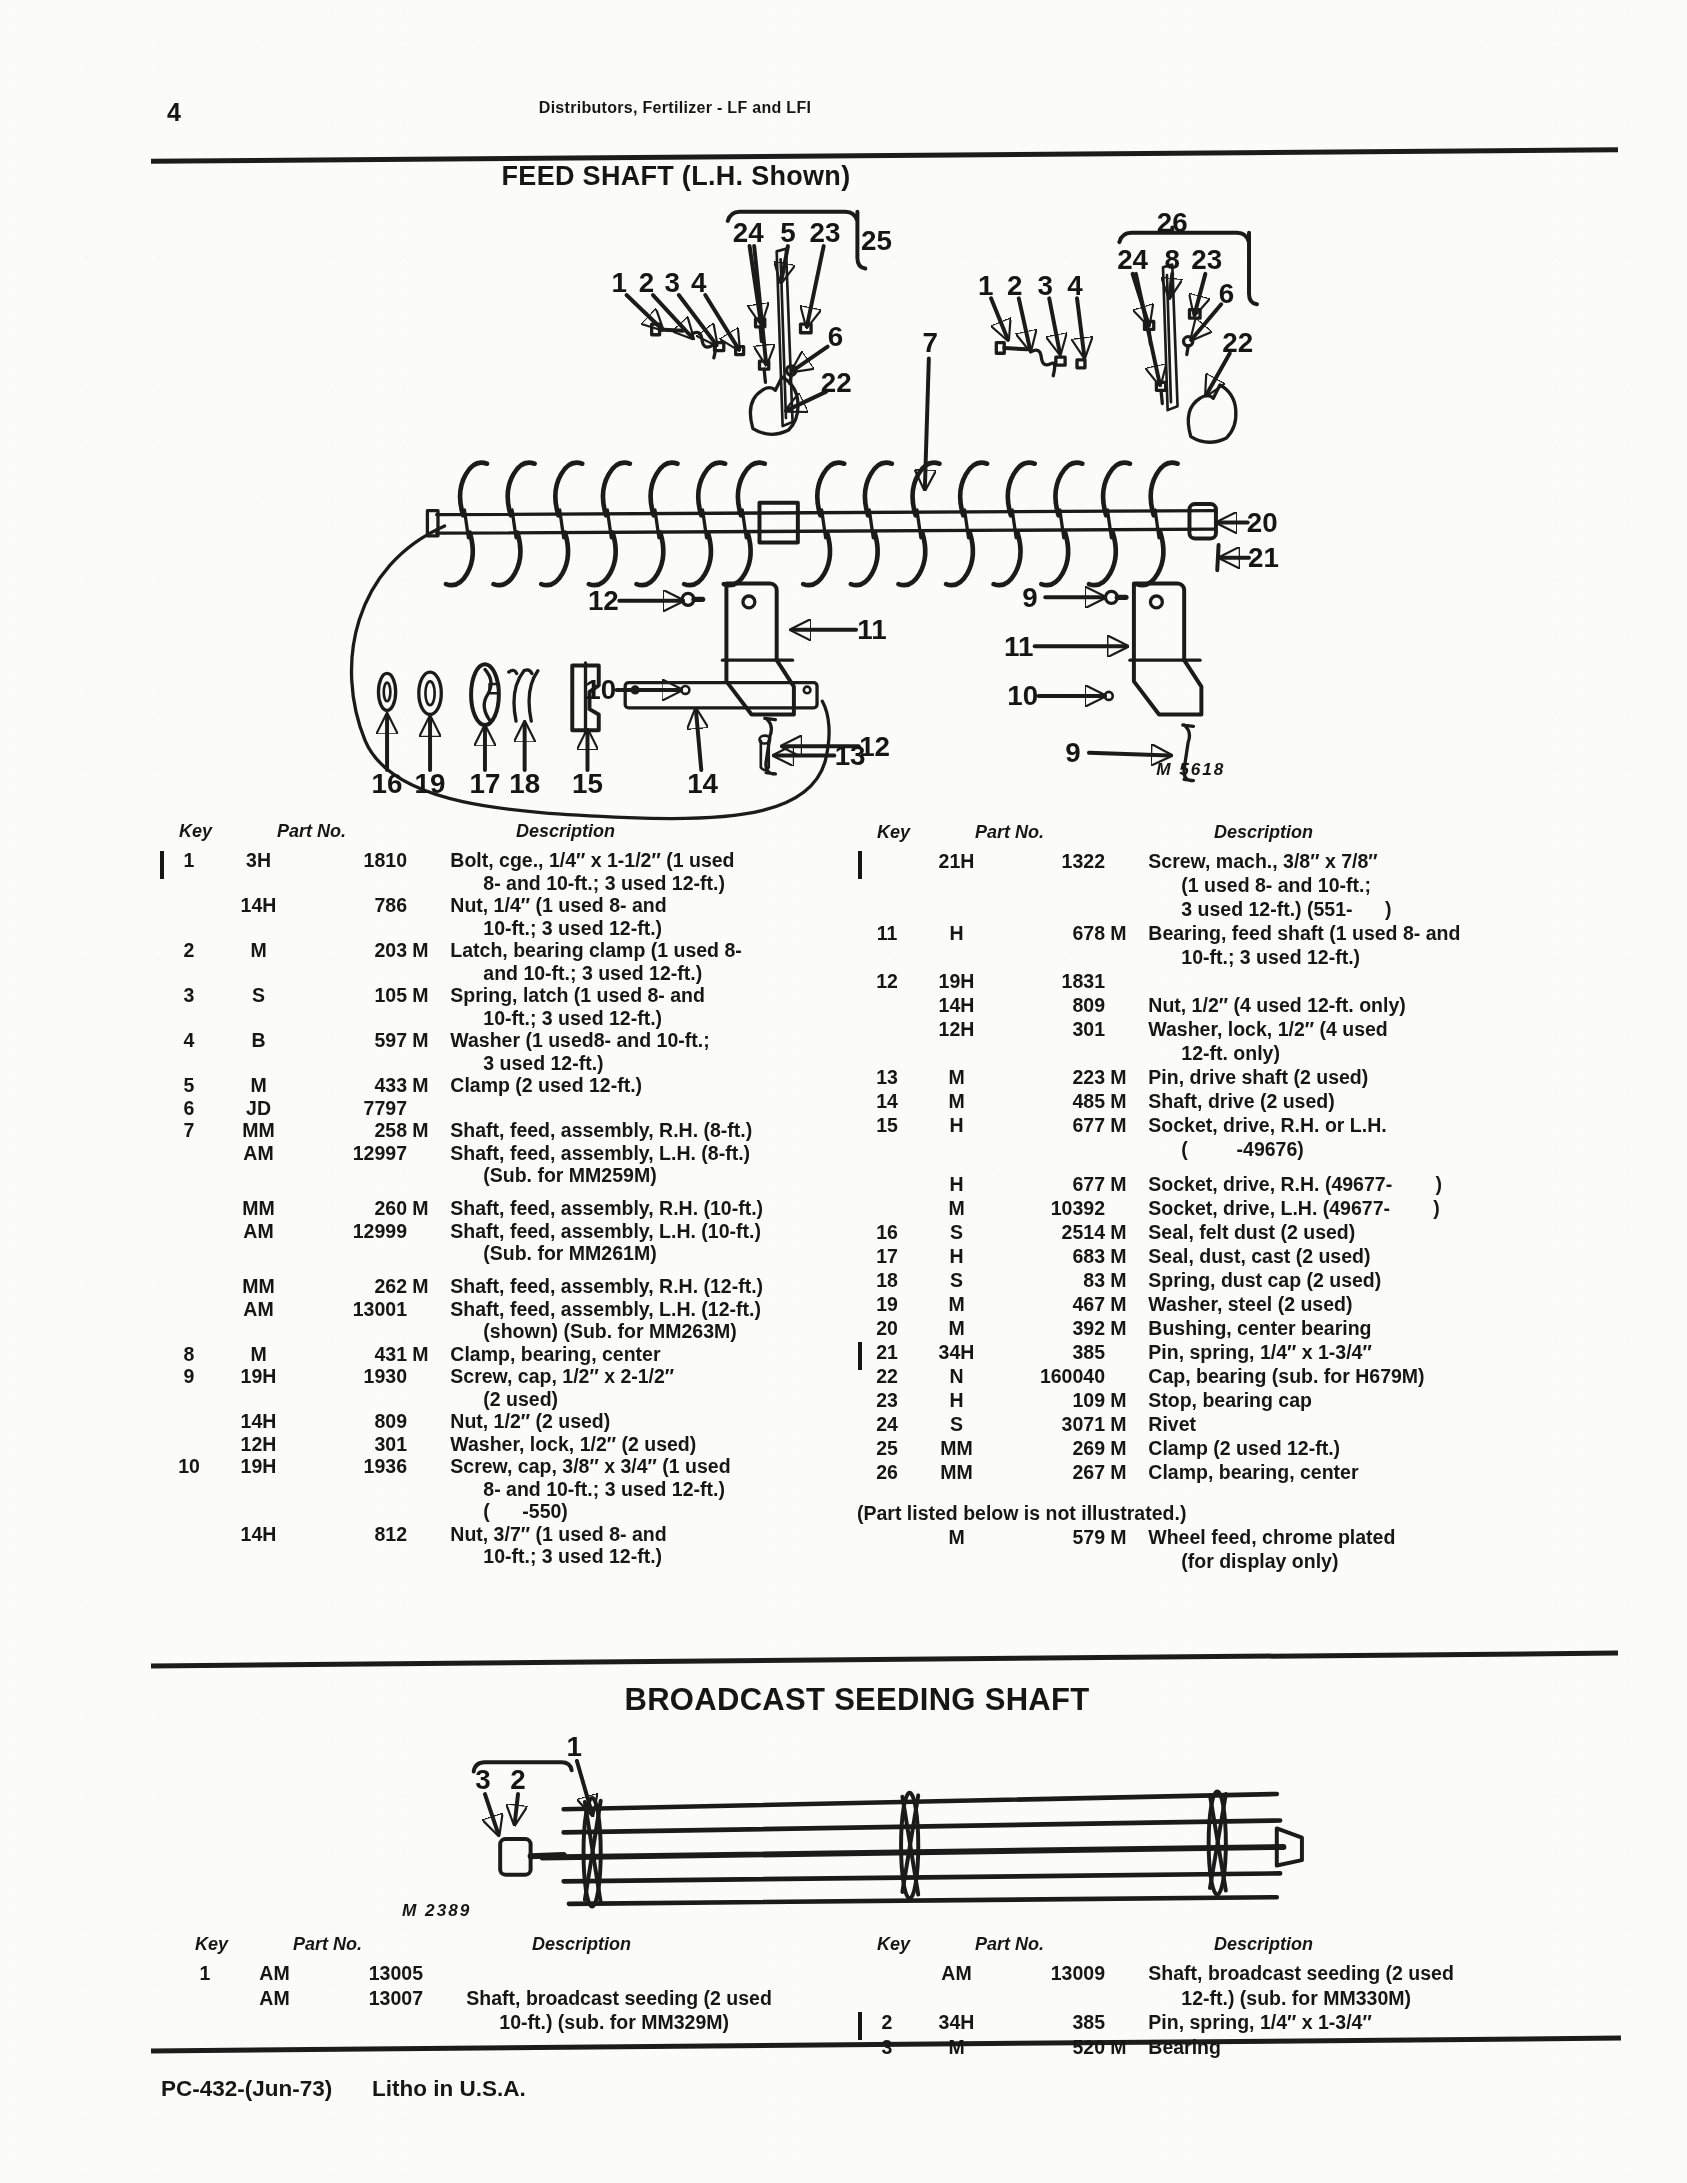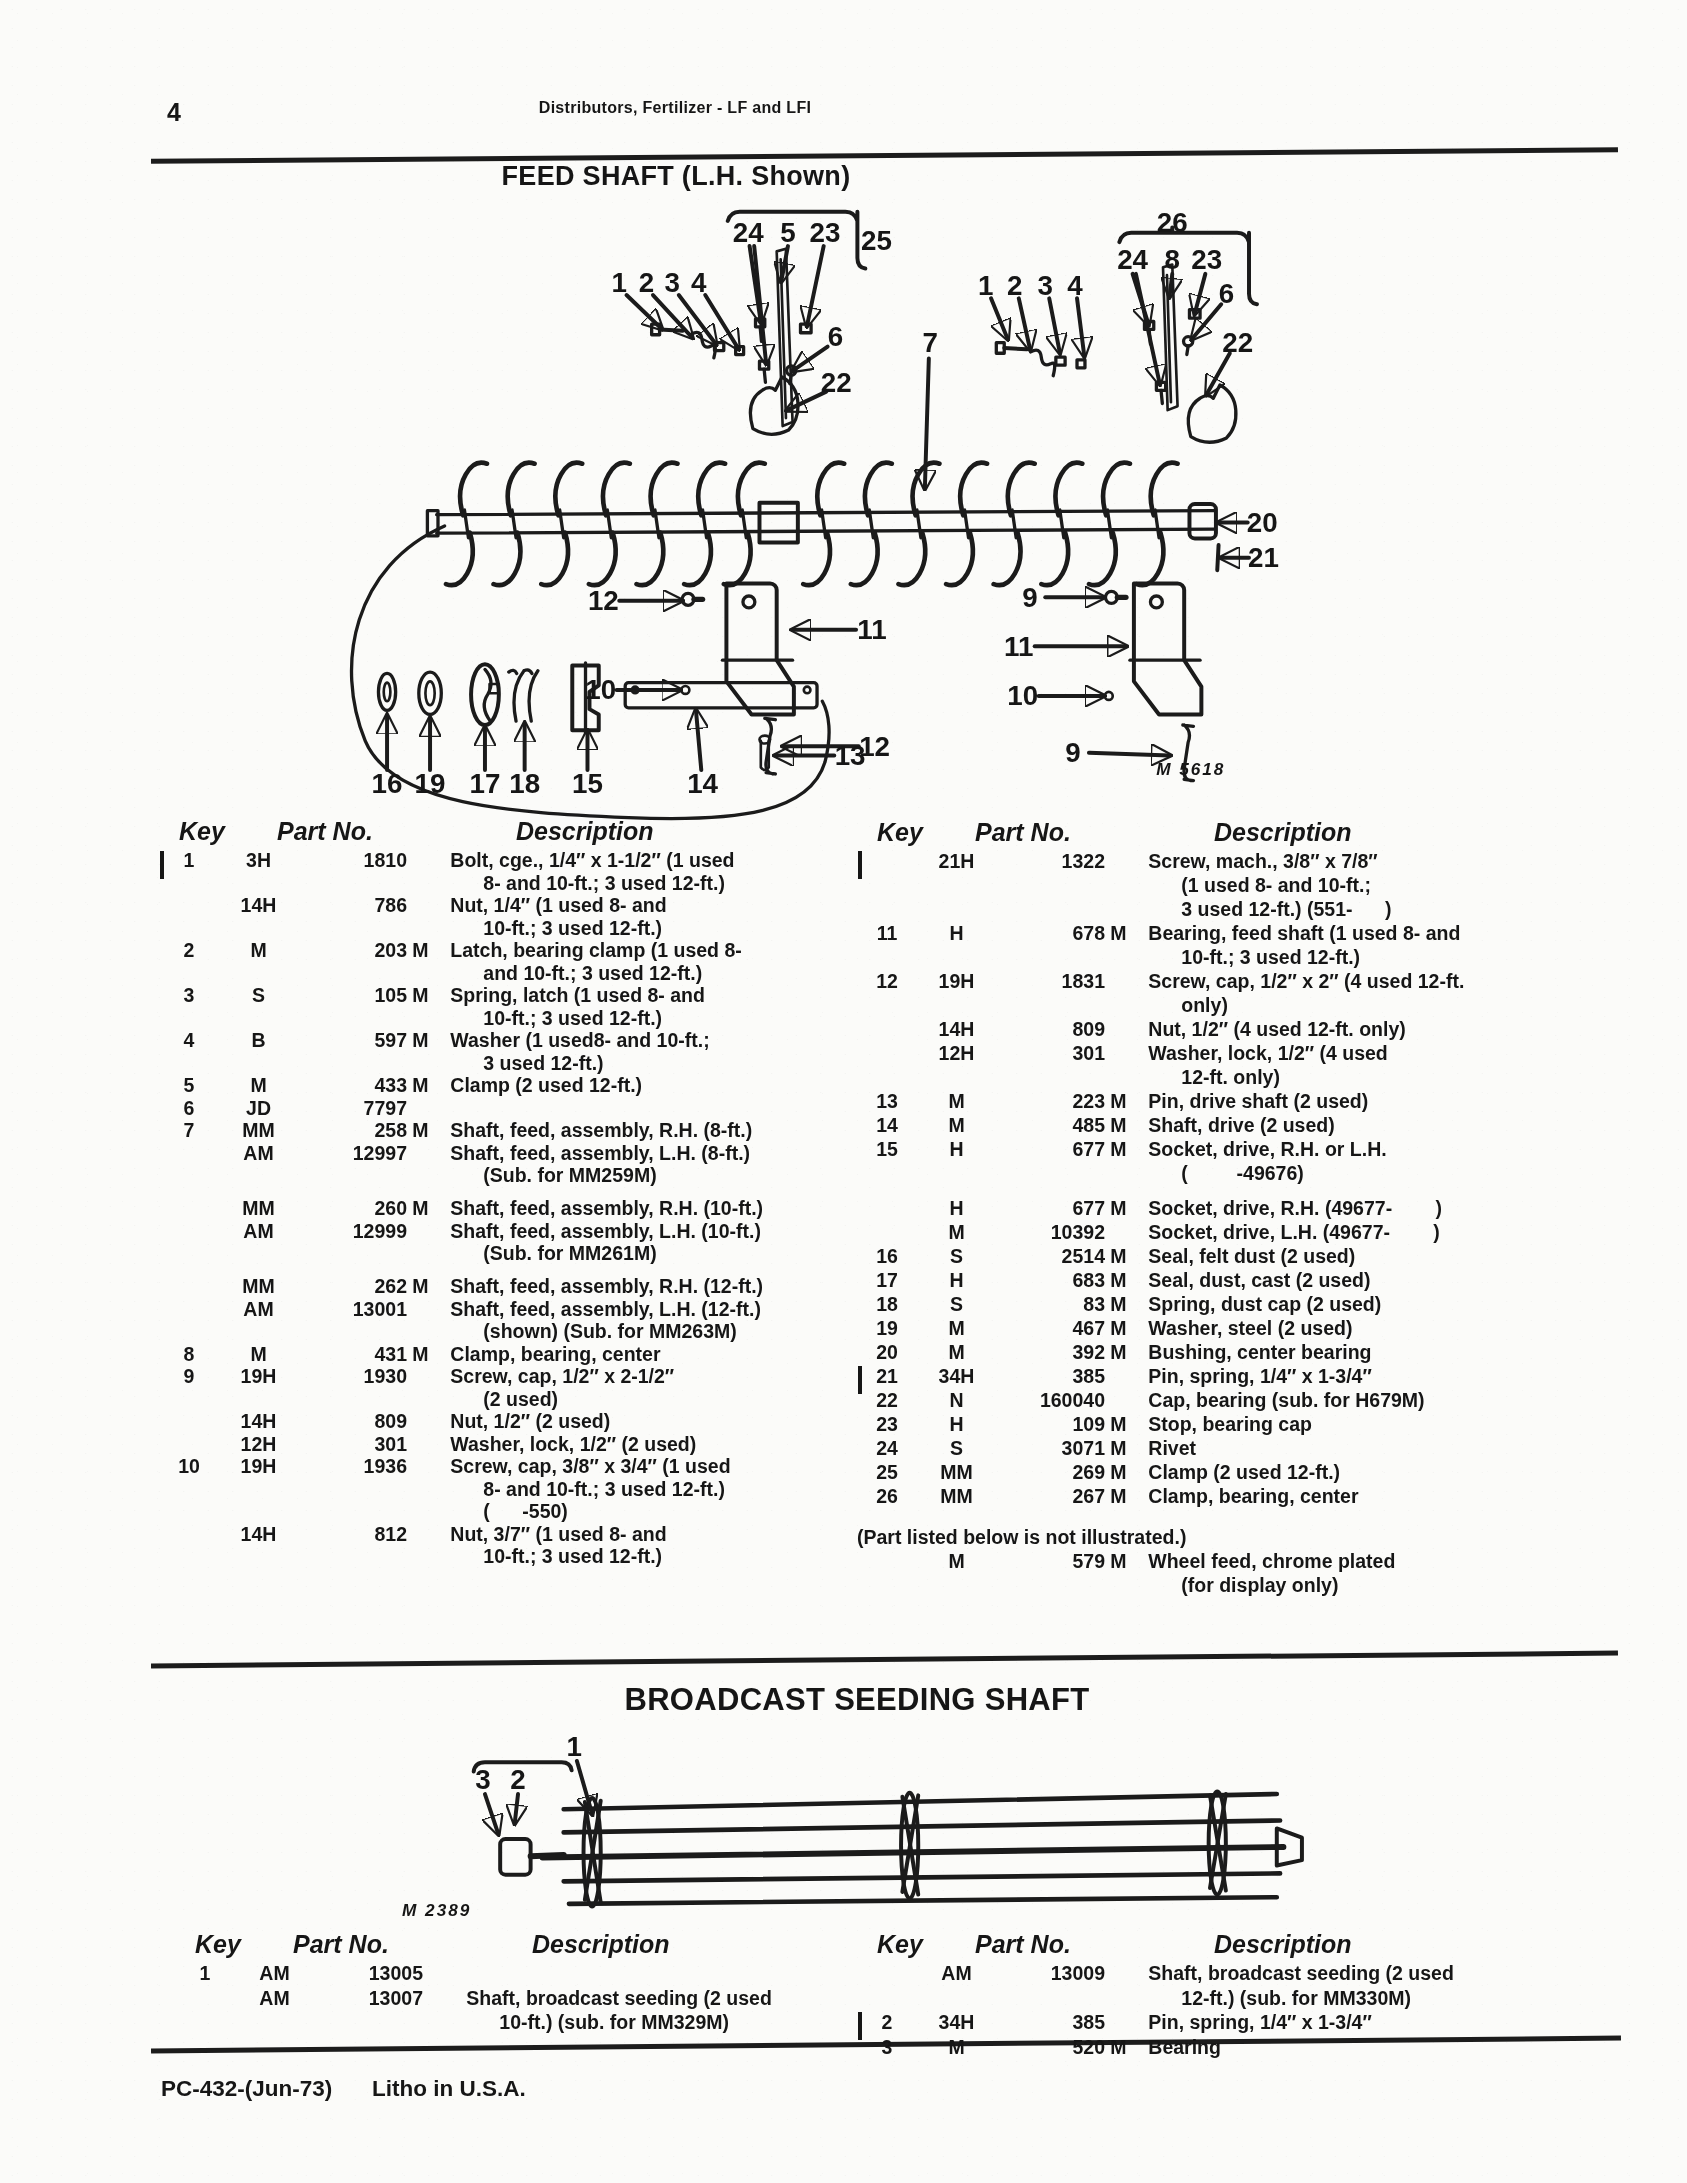--- a/index.html
+++ b/index.html
@@ -19,21 +19,21 @@
   #rule-top{left:151px;top:153px;width:1467px;height:4.6px;transform:rotate(-0.45deg);}
   #sec1-title{left:676px;top:161px;transform:translateX(-50%);font-size:27px;font-weight:700;letter-spacing:0.3px;}
   #sec2-title{left:857px;top:1682px;transform:translateX(-50%);font-size:31px;font-weight:700;letter-spacing:0.3px;}
   #rule-mid{left:151px;top:1657px;width:1467px;height:5.3px;transform:rotate(-0.5deg);}
   #rule-bot{left:151px;top:2042px;width:1470px;height:4.6px;transform:rotate(-0.5deg);}
   #footer-code{left:161px;top:2076px;font-size:22.5px;font-weight:700;}
   #footer-litho{left:372px;top:2076px;font-size:22.5px;font-weight:700;}
 
   
   .ptable{position:absolute;font-weight:700;}
-  .ptable .thead{position:relative;height:29px;font-style:italic;font-size:25px;}
+  .ptable .thead{position:relative;height:29px;font-style:italic;font-size:18px;}
   .ptable .thead span{position:absolute;top:0;}
   .th-key{left:20px;} .th-part{left:118px;} .th-desc{left:357px;}
   .trow{display:flex;align-items:flex-start;position:relative;}
   .trow.gap{margin-top:10.6px;}
   .c-key{flex:none;width:60px;text-align:center;}
   .c-pre{flex:none;width:79px;text-align:center;}
   .c-num{flex:none;width:109px;text-align:right;white-space:pre;}
   .c-suf{flex:none;width:30px;padding-left:5.3px;white-space:pre;}
   .c-desc{flex:none;margin-left:8px;}
   .dl{white-space:pre;}
@@ -513,24 +513,20 @@
         <span class="c-desc">
           <div class="dl">Bearing, feed shaft (1 used 8- and</div>
           <div class="dl cont">10-ft.; 3 used 12-ft.)</div>
         </span>
       </div>
       <div class="trow">
         <span class="c-key">12</span>
         <span class="c-pre">19H</span>
         <span class="c-num">1831</span>
         <span class="c-suf"></span>
-        <span class="c-desc">
-          <div class="dl">Screw, cap, 1/2″ x 2″ (4 used 12-ft.</div>
-          <div class="dl cont">only)</div>
-        </span>
       </div>
       <div class="trow">
         <span class="c-key"></span>
         <span class="c-pre">14H</span>
         <span class="c-num">809</span>
         <span class="c-suf"></span>
         <span class="c-desc">
           <div class="dl">Nut, 1/2″ (4 used 12-ft. only)</div>
         </span>
       </div>

